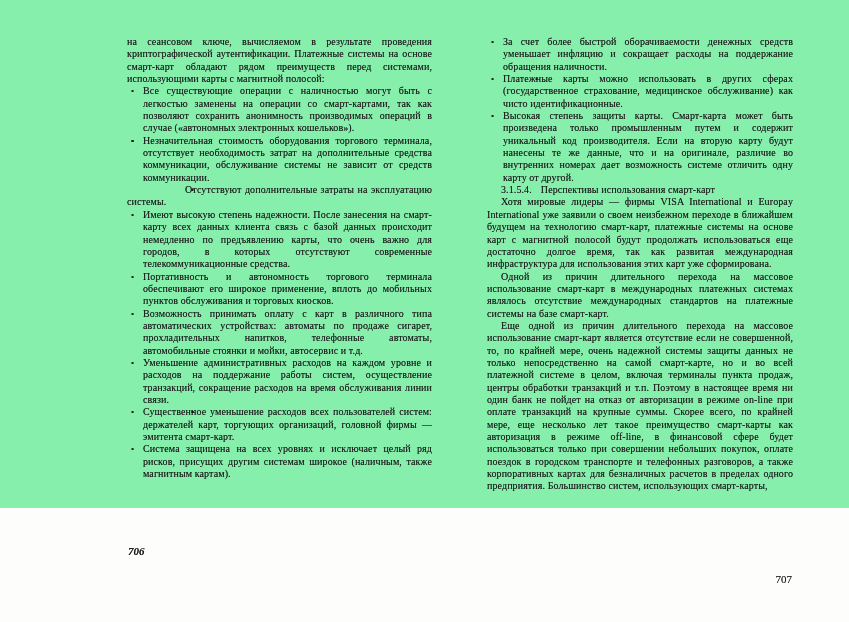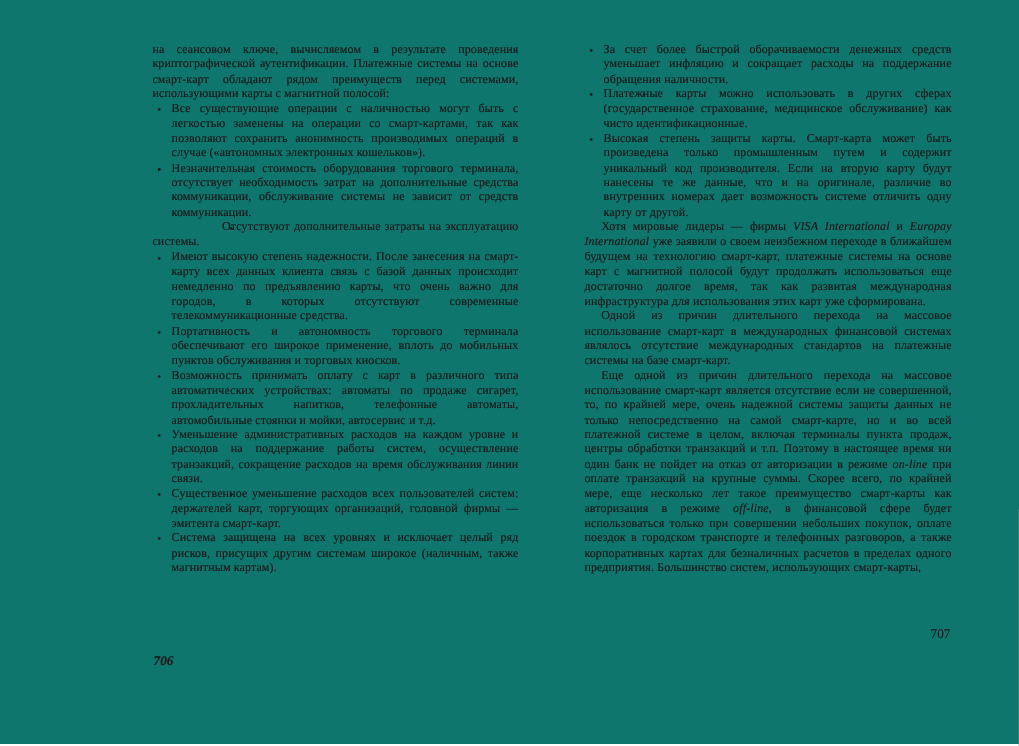--- a/index.html
+++ b/index.html
@@ -3,21 +3,21 @@
 <meta charset="utf-8">
 <style>
   html,body{margin:0;padding:0;}
   body{
     width:849px;height:622px;
     background:#fdfdfc;
     font-family:"Liberation Serif","DejaVu Serif",serif;
     color:#1b1b1b;
     overflow:hidden;
   }
-  .sheet{position:relative;width:849px;height:620px;background:#0f766e;}
+  .sheet{position:relative;width:849px;height:508px;background:#86efac;}
   .page{
     position:absolute;top:36px;
     font-size:10px;line-height:12.35px;
     text-align:justify;
     text-shadow:0 0 .45px rgba(20,20,20,.55);
     letter-spacing:.1px;
   }
   .page-left{left:127px;width:305px;}
   .page-right{left:487px;width:306px;}
   p{margin:0;}
@@ -28,28 +28,28 @@
     position:absolute;left:4px;top:0;
     font-size:9px;line-height:12.35px;
   }
   ul.blist li.spread{padding-left:0;text-indent:58px;}
   ul.blist li.spread .mk{left:6px;}
   ul.blist li.spread-r{padding-left:0;text-indent:42px;}
   ul.blist li.spread-r .mk{left:6px;}
   .heading{margin:0;text-indent:0;padding-left:14px;}
   .heading .hnum{margin-right:9px;}
   .para{text-indent:14px;}
-  .ital{font-style:italic;}
+  .ital{}
   .pnum{
     position:absolute;
     font-size:11px;line-height:10px;
     text-shadow:0 0 .4px rgba(20,20,20,.5);
   }
   .pnum-left{left:128px;top:546px;font-style:italic;font-weight:bold;}
-  .pnum-right{left:742px;top:524px;width:50px;text-align:right;}
+  .pnum-right{left:742px;top:574px;width:50px;text-align:right;}
 </style>
 </head>
 <body>
 
 <div class="sheet">
 
   <div class="page page-left">
     <p class="intro">на сеансовом ключе, вычисляемом в результате проведения криптографической аутентификации. Платежные системы на основе смарт-карт обладают рядом преимуществ перед системами, использующими карты с магнитной полосой:</p>
     <ul class="blist">
       <li><span class="mk">•</span><span>Все существующие операции с наличностью могут быть с легкостью заменены на операции со смарт-картами, так как позволяют сохранить анонимность производимых операций в случае («автономных электронных кошельков»).</span></li>
@@ -67,21 +67,22 @@
     </ul>
   </div>
 
   <div class="page page-right">
     <ul class="blist">
       <li><span class="mk">•</span><span>За счет более быстрой оборачиваемости денежных средств уменьшает инфляцию и сокращает расходы на поддержание обращения наличности.</span></li>
       <li class="spread-r"><span class="mk">•</span></li>
       <li><span class="mk">•</span><span>Платежные карты можно использовать в других сферах (государственное страхование, медицинское обслуживание) как чисто идентификационные.</span></li>
       <li><span class="mk">•</span><span>Высокая степень защиты карты. Смарт-карта может быть произведена только промышленным путем и содержит уникальный код производителя. Если на вторую карту будут нанесены те же данные, что и на оригинале, различие во внутренних номерах дает возможность системе отличить одну карту от другой.</span></li>
     </ul>
+    <p class="heading"><span class="hnum">3.1.5.4.</span><span>Перспективы использования смарт-карт</span></p>
     <p class="para"><span>Хотя мировые лидеры — фирмы </span><span class="ital">VISA International</span><span> и </span><span class="ital">Europay International</span><span> уже заявили о своем неизбежном переходе в ближайшем будущем на технологию смарт-карт, платежные системы на основе карт с магнитной полосой будут продолжать использоваться еще достаточно долгое время, так как развитая международная инфраструктура для использования этих карт уже сформирована.</span></p>
-    <p class="para">Одной из причин длительного перехода на массовое использование смарт-карт в международных финансовой системах являлось отсутствие международных стандартов на платежные системы на базе смарт-карт.</p>
+    <p class="para">Одной из причин длительного перехода на массовое использование смарт-карт в международных платежных системах являлось отсутствие международных стандартов на платежные системы на базе смарт-карт.</p>
     <p class="para"><span>Еще одной из причин длительного перехода на массовое использование смарт-карт является отсутствие если не совершенной, то, по крайней мере, очень надежной системы защиты данных не только непосредственно на самой смарт-карте, но и во всей платежной системе в целом, включая терминалы пункта продаж, центры обработки транзакций и т.п. Поэтому в настоящее время ни один банк не пойдет на отказ от авторизации в режиме </span><span class="ital">on-line</span><span> при оплате транзакций на крупные суммы. Скорее всего, по крайней мере, еще несколько лет такое преимущество смарт-карты как авторизация в режиме </span><span class="ital">off-line</span><span>, в финансовой сфере будет использоваться только при совершении небольших покупок, оплате поездок в городском транспорте и телефонных разговоров, а также корпоративных картах для безналичных расчетов в пределах одного предприятия. Большинство систем, использующих смарт-карты,</span></p>
   </div>
 
   <div class="pnum pnum-left">706</div>
   <div class="pnum pnum-right">707</div>
 
 </div>
 
 </body></html>

